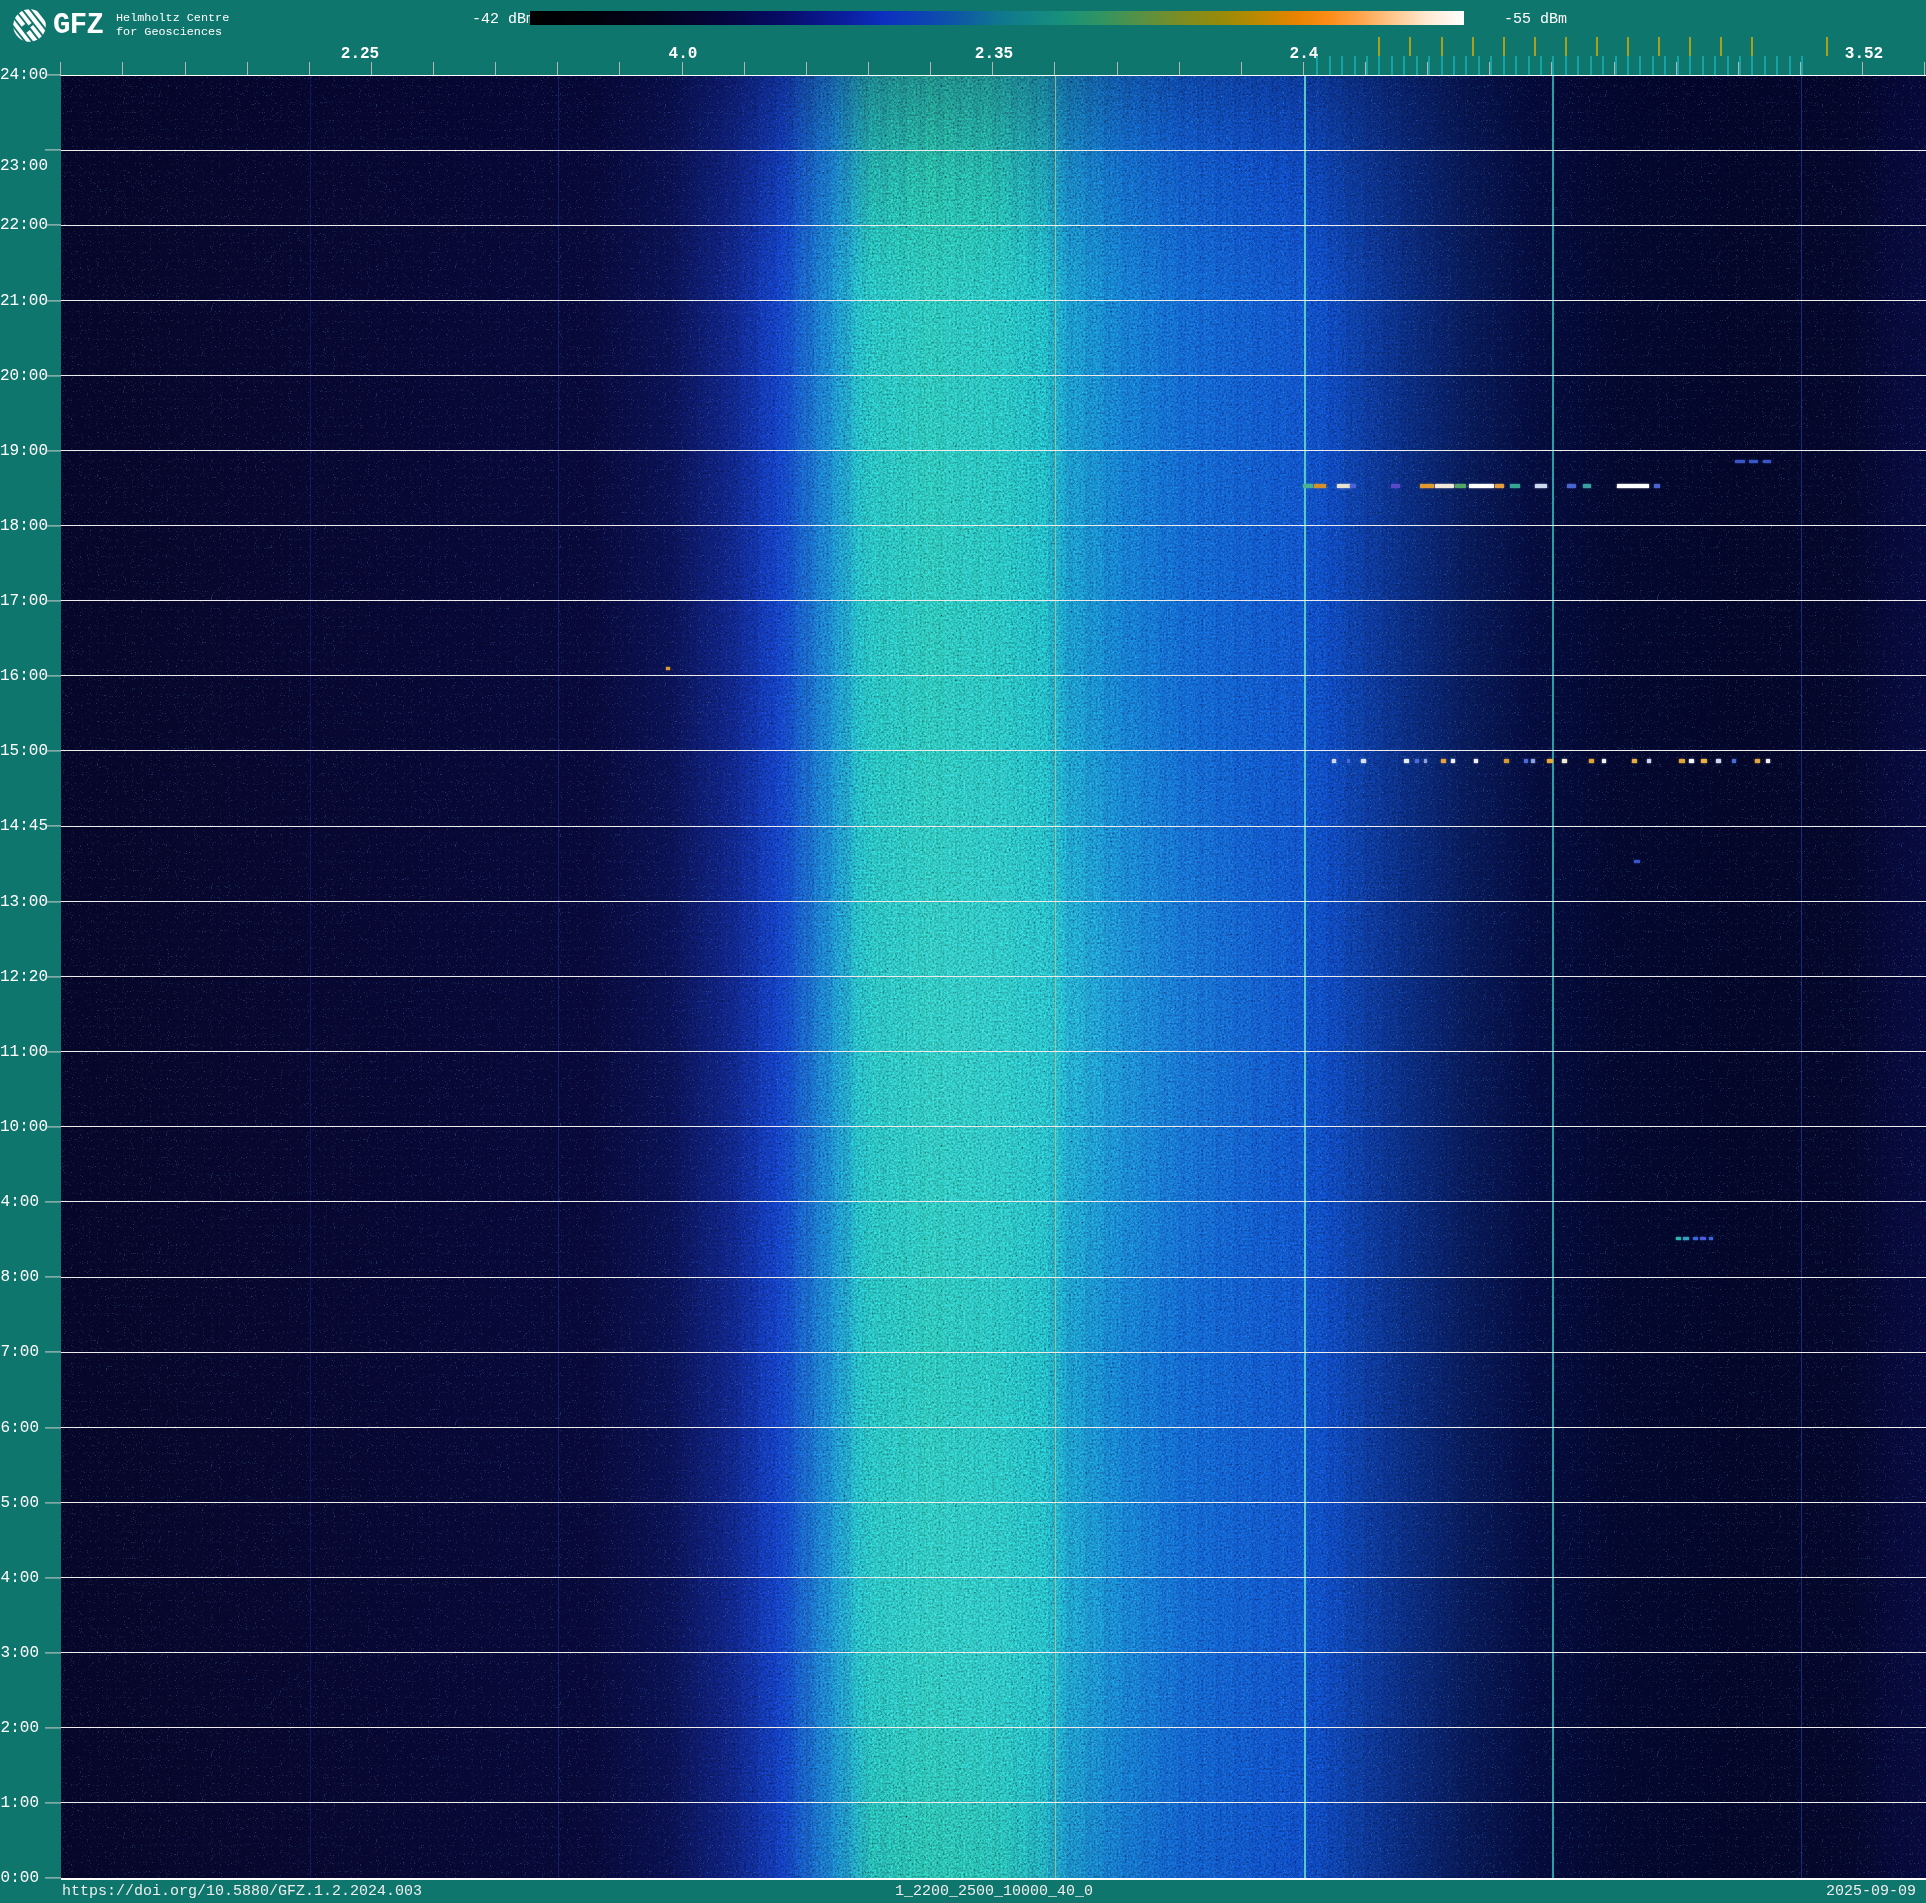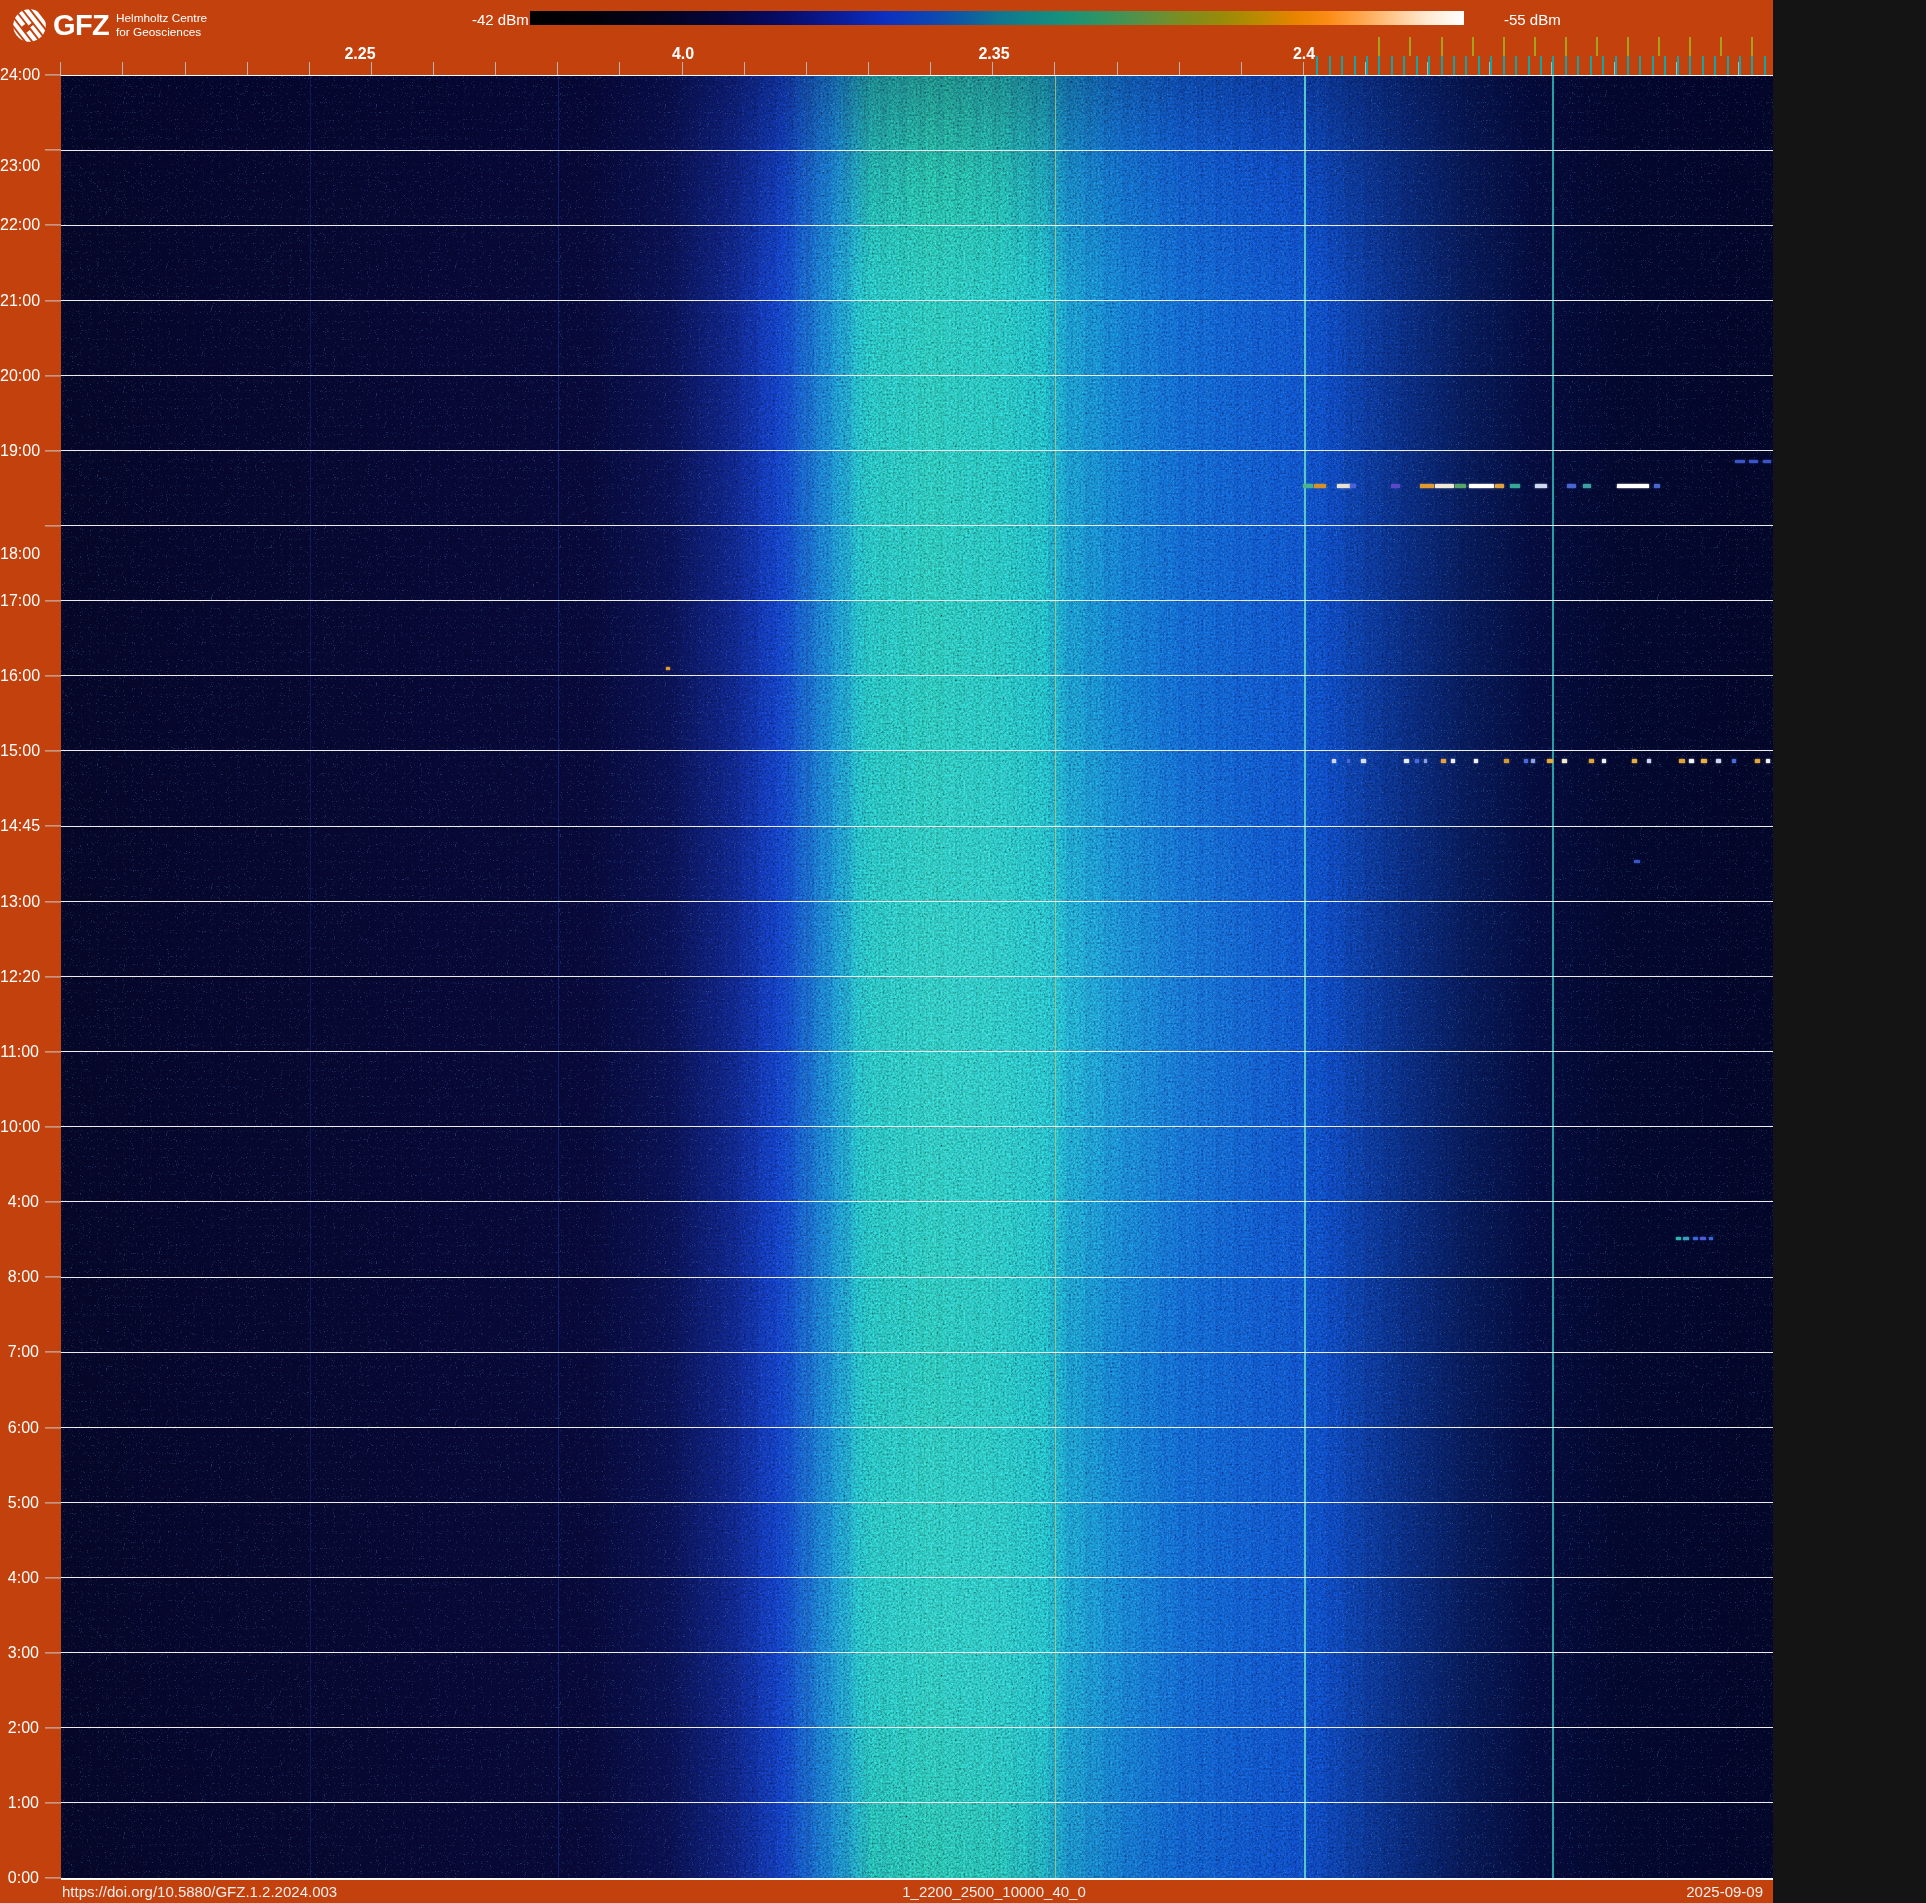--- a/index.html
+++ b/index.html
@@ -1,17 +1,17 @@
 <!DOCTYPE html>
 <html style="font-size:10px"><head>
 <meta charset="utf-8">
 <style>
   html,body{margin:0;padding:0;background:#141414;}
-  .canvas{position:relative;width:1773px;height:1904px;background:#c2410c;
-          font-family:Liberation Sans, sans-serif;color:#fff;overflow:hidden;}
+  .canvas{position:relative;width:1926px;height:1904px;background:#0f766e;
+          font-family:Liberation Mono, monospace;color:#fff;overflow:hidden;}
 
   
   .logo{position:absolute;left:12.4px;top:7.5px;width:35px;height:35px;}
   .brand{position:absolute;left:53px;top:8.7px;font-size:29px;font-weight:bold;letter-spacing:-0.6px;}
   .brand-sub{position:absolute;left:116px;top:11.2px;font-size:11.8px;line-height:14.3px;}
 
   .colorbar{position:absolute;left:530px;top:11.2px;width:934px;height:14.3px;}
   .cb-label{position:absolute;top:10.6px;font-size:15px;}
   .cb-min{left:472px;} .cb-max{left:1504px;}
 
@@ -177,21 +177,21 @@
       <div class="ylab" style="top: 166px; left: 0px;">23:00</div>
       <div class="ytick" style="top: 150px;"></div>
       <div class="ylab" style="top: 225px; left: 0px;">22:00</div>
       <div class="ytick" style="top: 225px;"></div>
       <div class="ylab" style="top: 301px; left: 0px;">21:00</div>
       <div class="ytick" style="top: 301px;"></div>
       <div class="ylab" style="top: 376px; left: 0px;">20:00</div>
       <div class="ytick" style="top: 376px;"></div>
       <div class="ylab" style="top: 451px; left: 0px;">19:00</div>
       <div class="ytick" style="top: 451px;"></div>
-      <div class="ylab" style="top: 526px; left: 0px; margin-top: 28px;">18:00</div>
+      <div class="ylab" style="top: 526px; left: 0px;">18:00</div>
       <div class="ytick" style="top: 526px;"></div>
       <div class="ylab" style="top: 601px; left: 0px;">17:00</div>
       <div class="ytick" style="top: 601px;"></div>
       <div class="ylab" style="top: 676px; left: 0px;">16:00</div>
       <div class="ytick" style="top: 676px;"></div>
       <div class="ylab" style="top: 751px; left: 0px;">15:00</div>
       <div class="ytick" style="top: 751px;"></div>
       <div class="ylab" style="top: 826px; left: 0px;">14:45</div>
       <div class="ytick" style="top: 826px;"></div>
       <div class="ylab" style="top: 902px; left: 0px;">13:00</div>

